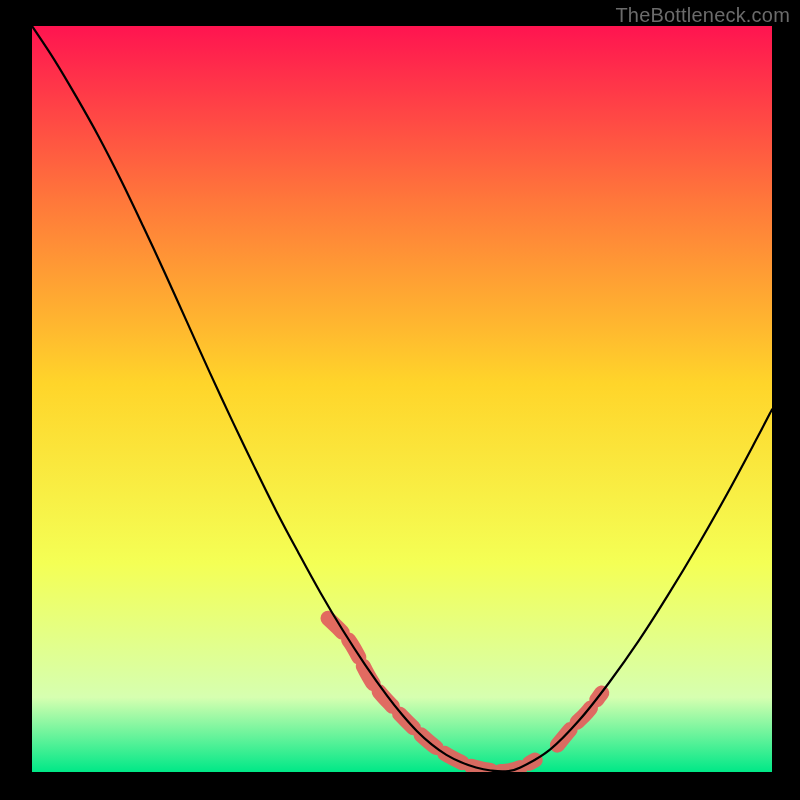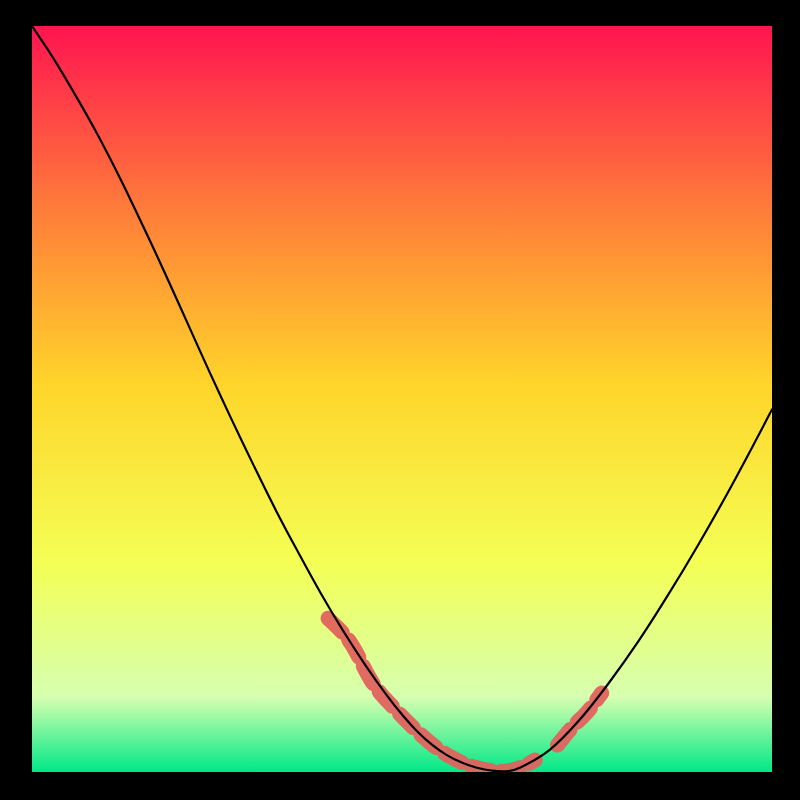--- a/index.html
+++ b/index.html
@@ -41,20 +41,21 @@
     display: block;
     width: 740px;
     height: 746px;
   }
 </style>
 </head>
 <body>
 
 <div class="frame">
 
+  <div class="attribution">TheBottleneck.com</div>
 
   <div class="plot-wrap">
     <svg class="plot" viewBox="0 0 740 746" preserveAspectRatio="none">
       <defs>
         <linearGradient id="bg-grad" x1="0" y1="0" x2="0" y2="1">
           <stop id="g0" offset="0%" stop-color="#ff1450"></stop>
           <stop id="g1" offset="24%" stop-color="#ff7a3a"></stop>
           <stop id="g2" offset="48%" stop-color="#ffd52a"></stop>
           <stop id="g3" offset="72%" stop-color="#f4ff55"></stop>
           <stop id="g4" offset="90%" stop-color="#d6ffb0"></stop>

